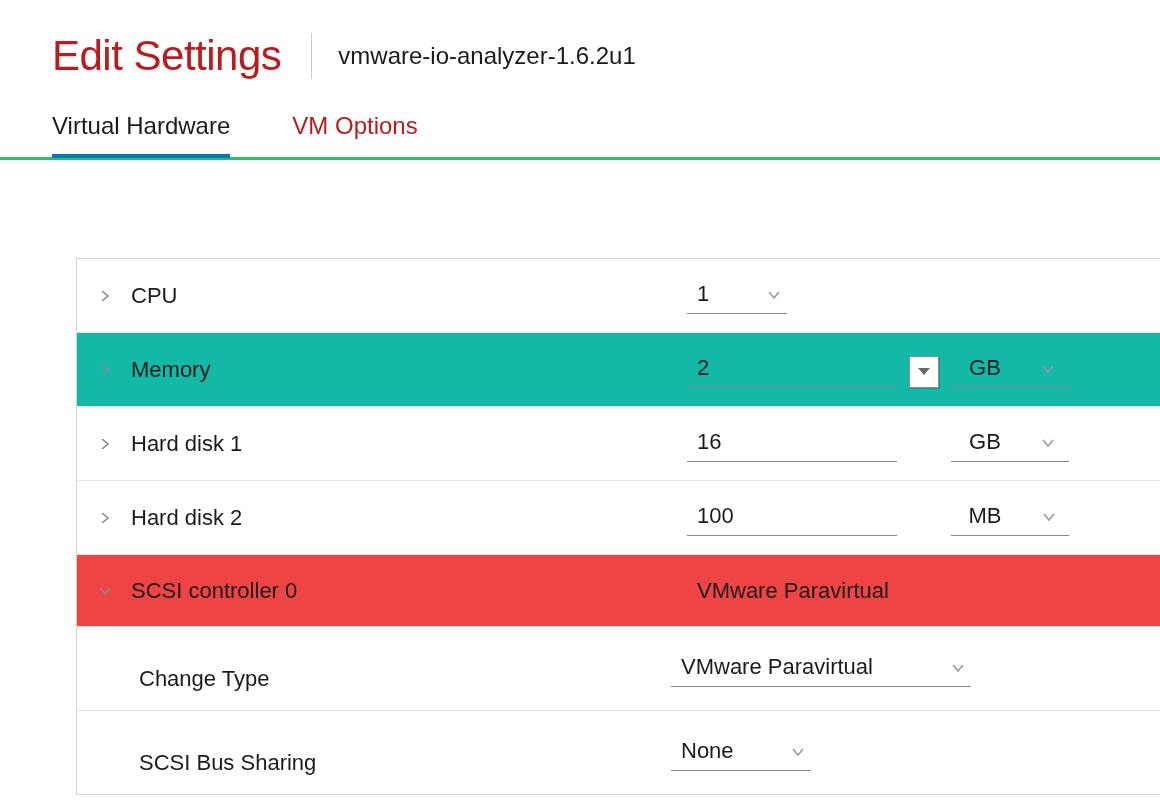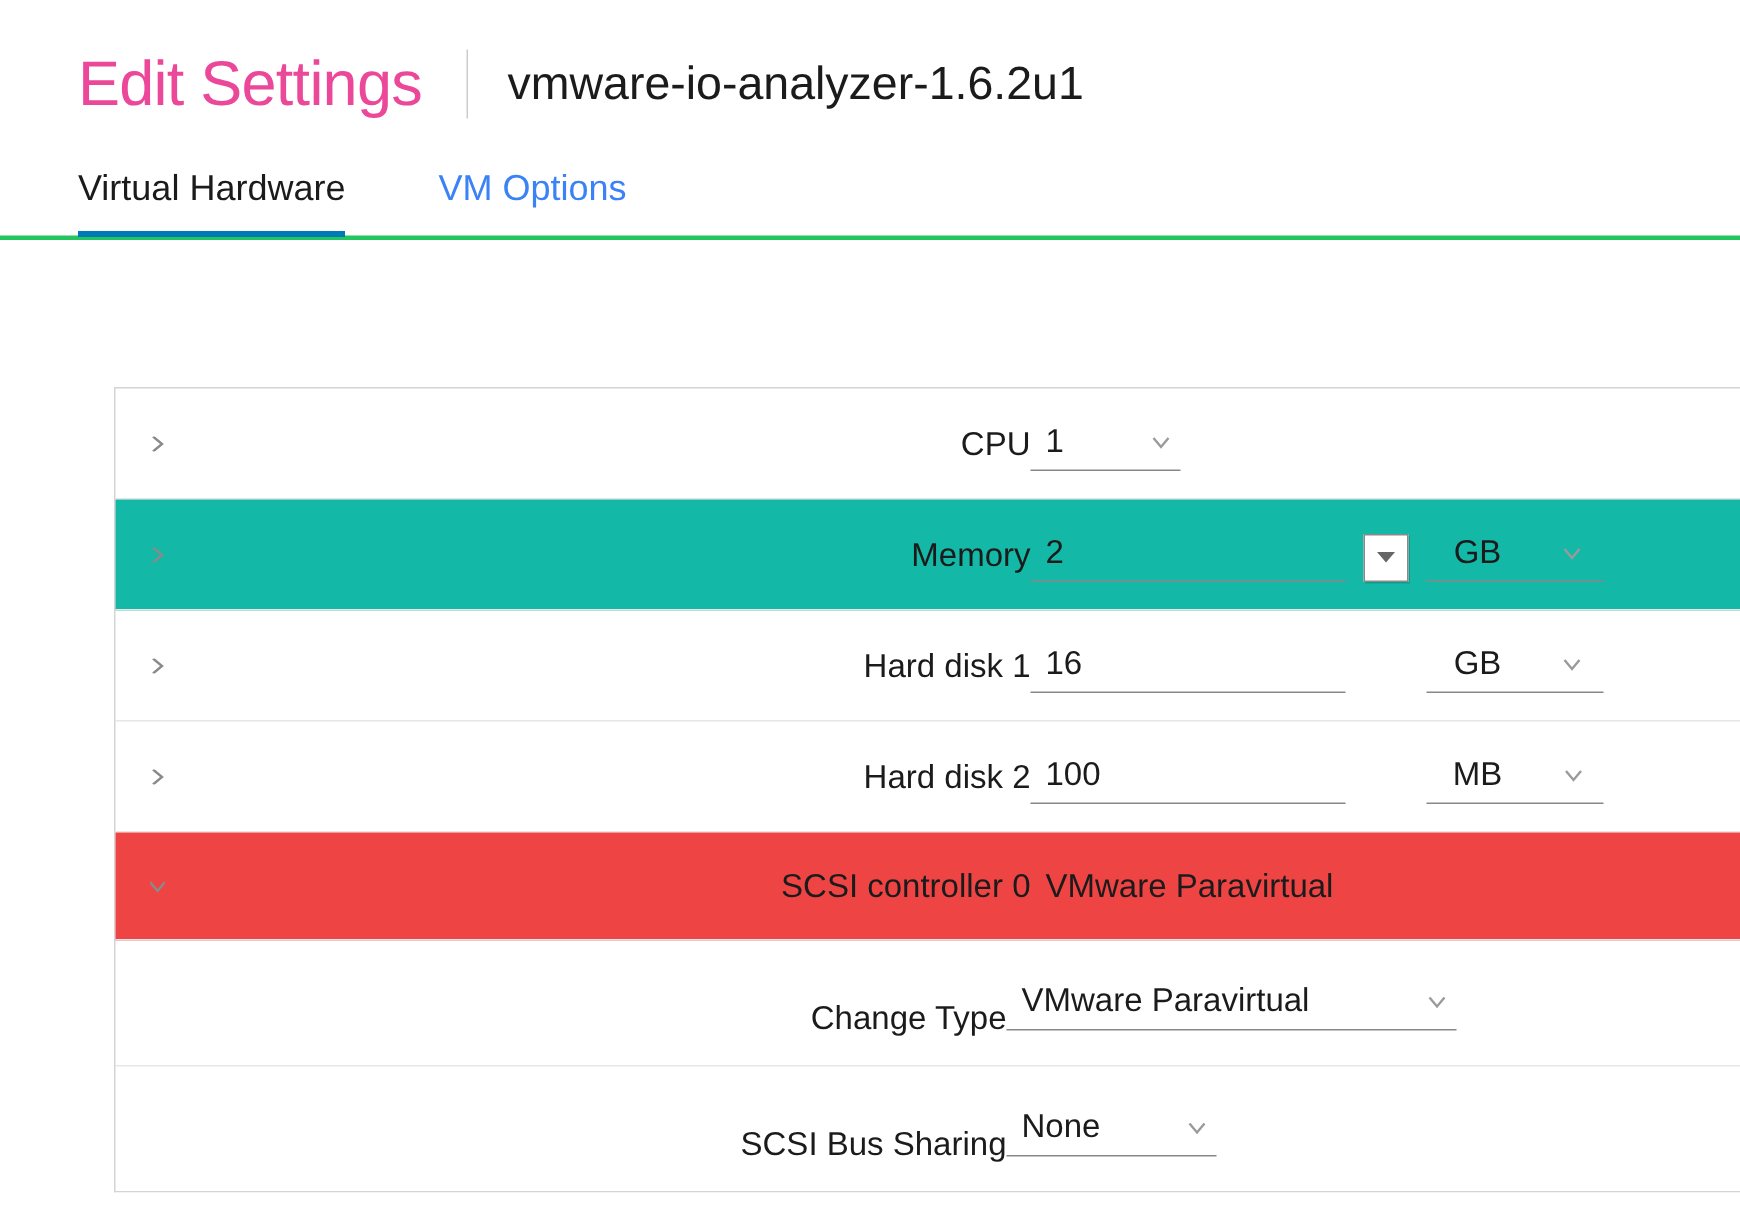--- a/index.html
+++ b/index.html
@@ -14,59 +14,58 @@
       width: 1160px;
     }
     .header {
       display: flex;
       align-items: center;
       padding: 32px 0 22px 52px;
     }
     .header-title {
       font-size: 42px;
       font-weight: 300;
-      color: #ec4899;
+      color: #b91c1c;
       letter-spacing: -0.5px;
     }
     .header-divider {
       width: 1px;
       height: 46px;
       background: #cccccc;
       margin: 0 26px 0 30px;
     }
     .header-subtitle {
-      font-size: 31px;
+      font-size: 24px;
       font-weight: 500;
       color: #1b1b1b;
     }
     .tabs {
       display: flex;
       border-bottom: 3px solid #22c55e;
       padding-left: 52px;
     }
     .tab {
       font-size: 24px;
       font-weight: 400;
       padding: 10px 0 14px 0;
       margin-right: 62px;
-      color: #3b82f6;
+      color: #b91c1c;
       cursor: pointer;
       border-bottom: 4px solid transparent;
       margin-bottom: -1px;
     }
     .tab.active {
       color: #1b1b1b;
       font-weight: 500;
       border-bottom-color: #0079b8;
     }
     .hardware-panel {
       margin: 98px 0 0 76px;
       border: 1px solid #d4d4d4;
       border-right: none;
-      text-align: right;
     }
     .row {
       display: flex;
       align-items: center;
       padding: 18px 20px 18px 20px;
       border-bottom: 1px solid #e6e6e6;
       min-height: 72px;
     }
     .row.alt {
       background: #14b8a6;

